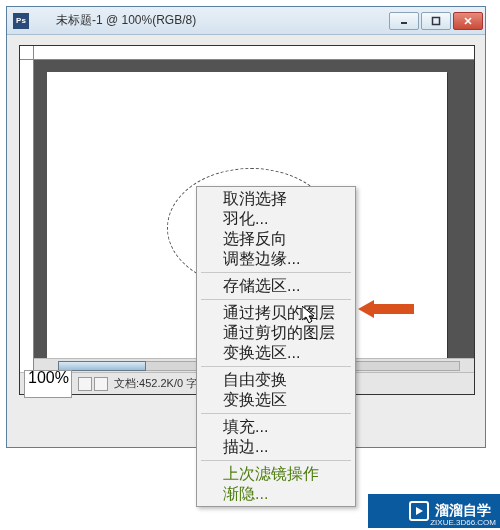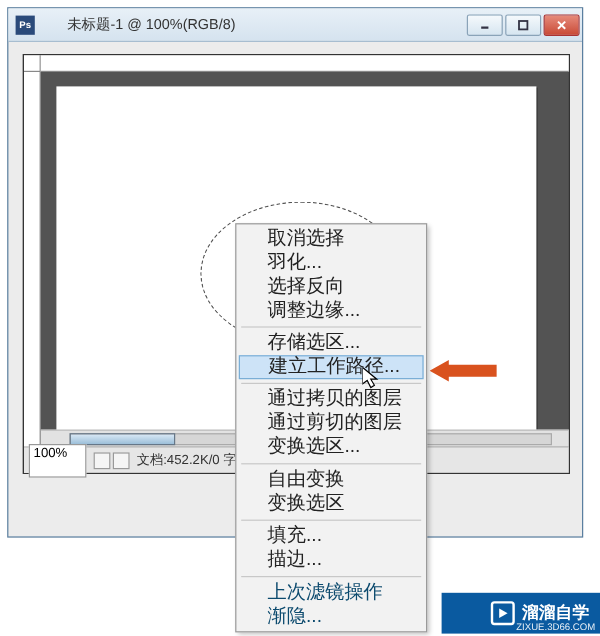--- a/index.html
+++ b/index.html
@@ -76,21 +76,21 @@
     position:absolute; left:0; right:0; bottom:0;
     height: 22px;
     background:#e6e6e6;
     border-top:1px solid #bbb;
     display:flex; align-items:center;
     padding: 0 4px;
     gap: 6px;
   }
   .zoom-box {
     width: 48px; height:28px; border:1px solid #999; background:#fff;
-    font-size:11px; padding-left:3px; line-height:14px;
+    font-size:16px; padding-left:3px; line-height:14px;
   }
   .status-icons { display:flex; gap:2px; }
   .status-icon { width:14px; height:14px; border:1px solid #999; background:#f5f5f5; }
   .status-text { font-size:11px; color:#333; }
   .scroll-h {
     position:absolute; left:14px; right:0; bottom:22px;
     height:14px; background:#e2e2e2; border-top:1px solid #bbb;
   }
   .scroll-track { position:absolute; left:24px; right:14px; top:2px; height:10px; background:#d6d6d6; border:1px solid #aaa;}
   .scroll-thumb { position:absolute; left:24px; top:2px; width:88px; height:10px; background:linear-gradient(#d9e8f5,#9cbfd9); border:1px solid #678;}
@@ -103,21 +103,21 @@
     box-shadow: 2px 2px 4px rgba(0,0,0,.25);
     padding: 2px;
   }
   .menu-item {
     height: 20px; line-height:20px;
     padding-left: 24px;
     font-size:16px;
     color:#222;
     position:relative;
   }
-  .menu-item.disabled { color:#0c4a6e; }
+  .menu-item.disabled { color:#4d7c0f; }
   .menu-item.highlight {
     background:#cde3f7;
     border:1px solid #7aaed6;
     height:20px; line-height:18px;
   }
   .menu-sep {
     height:1px; background:#c8c8c8; margin:3px 2px;
   }
   .cursor {
     position:absolute;
@@ -197,21 +197,20 @@
   </div>
 </div>
 
 <div class="context-menu">
   <div class="menu-item">取消选择</div>
   <div class="menu-item">羽化...</div>
   <div class="menu-item">选择反向</div>
   <div class="menu-item">调整边缘...</div>
   <div class="menu-sep"></div>
   <div class="menu-item">存储选区...</div>
-  <div class="menu-item highlight">建立工作路径...</div>
   <div class="menu-sep"></div>
   <div class="menu-item">通过拷贝的图层</div>
   <div class="menu-item">通过剪切的图层</div>
   <div class="menu-item">变换选区...</div>
   <div class="menu-sep"></div>
   <div class="menu-item">自由变换</div>
   <div class="menu-item">变换选区</div>
   <div class="menu-sep"></div>
   <div class="menu-item">填充...</div>
   <div class="menu-item">描边...</div>

